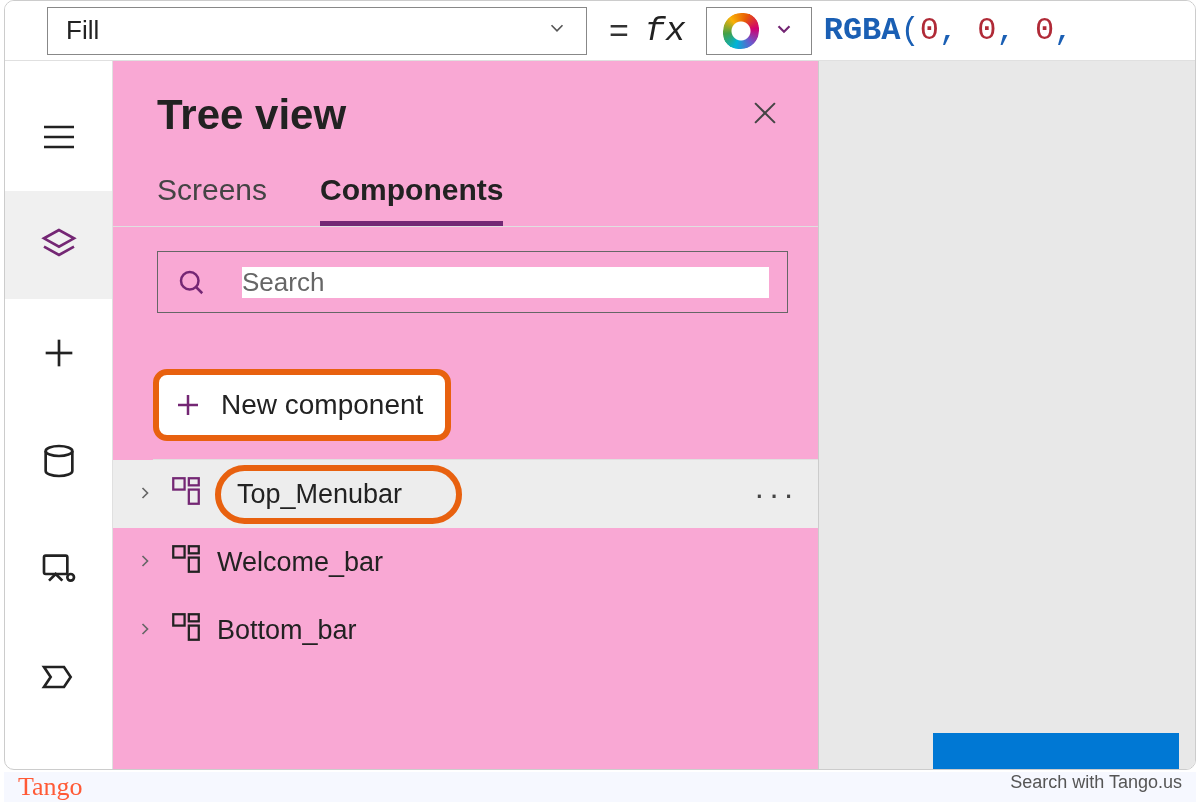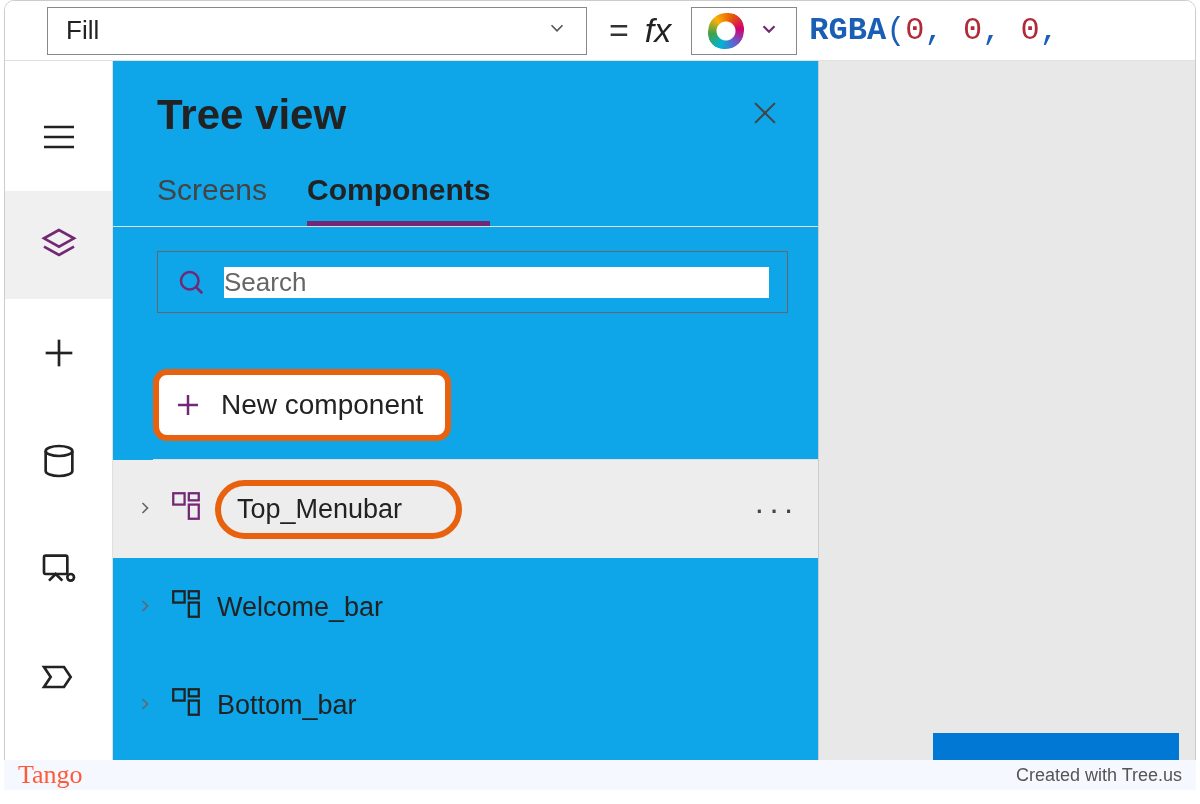--- a/index.html
+++ b/index.html
@@ -39,21 +39,21 @@
     display: flex;
     align-items: center;
     justify-content: space-between;
     padding: 0 18px;
     font-size: 26px;
     color: #222;
     background: #fff;
   }
   .chev-down svg { width: 22px; height: 22px; stroke: #555; stroke-width: 1.8; fill: none; }
   .equals { font-size: 34px; color: #333; margin: 0 16px 0 22px; }
-  .fx { font-size: 34px; font-style: italic; font-family: Liberation Sans, sans-serif; color: #222; margin-right: 14px; }
+  .fx { font-size: 34px; font-style: italic; font-family: Liberation Mono, monospace; color: #222; margin-right: 14px; }
   .copilot-box {
     display: flex;
     align-items: center;
     border: 1px solid #888;
     height: 48px;
     padding: 0 16px;
     gap: 14px;
     margin-left: 6px;
   }
   .copilot-swirl {
@@ -99,37 +99,37 @@
   }
   .nav-item.active { background: #f0f0f0; }
   .nav-item svg { width: 40px; height: 40px; stroke: #222; stroke-width: 1.6; fill: none; }
   .nav-item.active svg { stroke: #742774; }
   
   .tree-panel {
     width: 706px;
     border-right: 1px solid #ccc;
     display: flex;
     flex-direction: column;
-    background: #0ea5e9;
+    background: #f9a8d4;
   }
   .tree-header {
     display: flex;
     align-items: center;
     justify-content: space-between;
     padding: 30px 36px 8px 44px;
   }
   .tree-title {
     font-size: 42px;
     font-weight: 600;
     color: #222;
   }
   .close-x svg { width: 34px; height: 34px; stroke: #444; stroke-width: 1.4; fill: none; }
   .tabs {
     display: flex;
-    gap: 40px;
+    gap: 53px;
     padding: 26px 0 0 44px;
     border-bottom: 1px solid #e0e0e0;
   }
   .tab {
     font-size: 30px;
     color: #444;
     padding-bottom: 14px;
     cursor: pointer;
   }
   .tab.active {
@@ -137,21 +137,21 @@
     color: #222;
     border-bottom: 5px solid #742774;
   }
   .search-box {
     margin: 24px 30px 0 44px;
     height: 62px;
     border: 1px solid #666;
     display: flex;
     align-items: center;
     padding: 0 18px;
-    gap: 18px;
+    gap: 36px;
   }
   .search-box svg { width: 30px; height: 30px; stroke: #742774; stroke-width: 2; fill: none; }
   .search-box input {
     border: none;
     outline: none;
     font-size: 26px;
     flex: 1;
     color: #222;
   }
   .search-box input::placeholder { color: #666; }
@@ -167,21 +167,21 @@
     padding: 14px 22px 14px 14px;
     border: 6px solid #e8610f;
     border-radius: 14px;
     background: #fff;
     margin-top: 44px;
   }
   .new-comp svg { width: 30px; height: 30px; stroke: #742774; stroke-width: 2; fill: none; }
   .new-comp span { font-size: 28px; color: #222; }
   .tree-list { display: flex; flex-direction: column; }
   .tree-row {
-    height: 98px;
+    height: 68px;
     display: flex;
     align-items: center;
     gap: 14px;
     padding: 0 20px 0 22px;
     font-size: 27px;
     color: #222;
     position: relative;
   }
   .tree-row.selected { background: #ededed; }
   .tree-row .expand svg { width: 20px; height: 20px; stroke: #666; stroke-width: 2; fill: none; }
@@ -210,26 +210,25 @@
     right: 16px;
     bottom: 0;
     width: 246px;
     height: 36px;
     background: #0078d4;
   }
   
   .footer {
     position: absolute;
     left: 4px;
-    bottom: 14px;
+    bottom: 2px;
     width: 1192px;
     height: 30px;
     background: #f6f8ff;
     display: flex;
-    align-items: center;
     justify-content: space-between;
     padding: 0 14px;
     font-size: 18px;
     color: #555;
   }
   .tango-logo {
     font-family: "Brush Script MT", cursive;
     font-size: 26px;
     color: #ff5a36;
   }
@@ -374,14 +373,14 @@
     </div>
 
     <div class="canvas">
       <div class="blue-box"></div>
     </div>
   </div>
 </div>
 
 <div class="footer">
   <span class="tango-logo">Tango</span>
-  <span>Created with Tree.us</span>
+  <span>Search with Tango.us</span>
 </div>
 
 </body></html>

